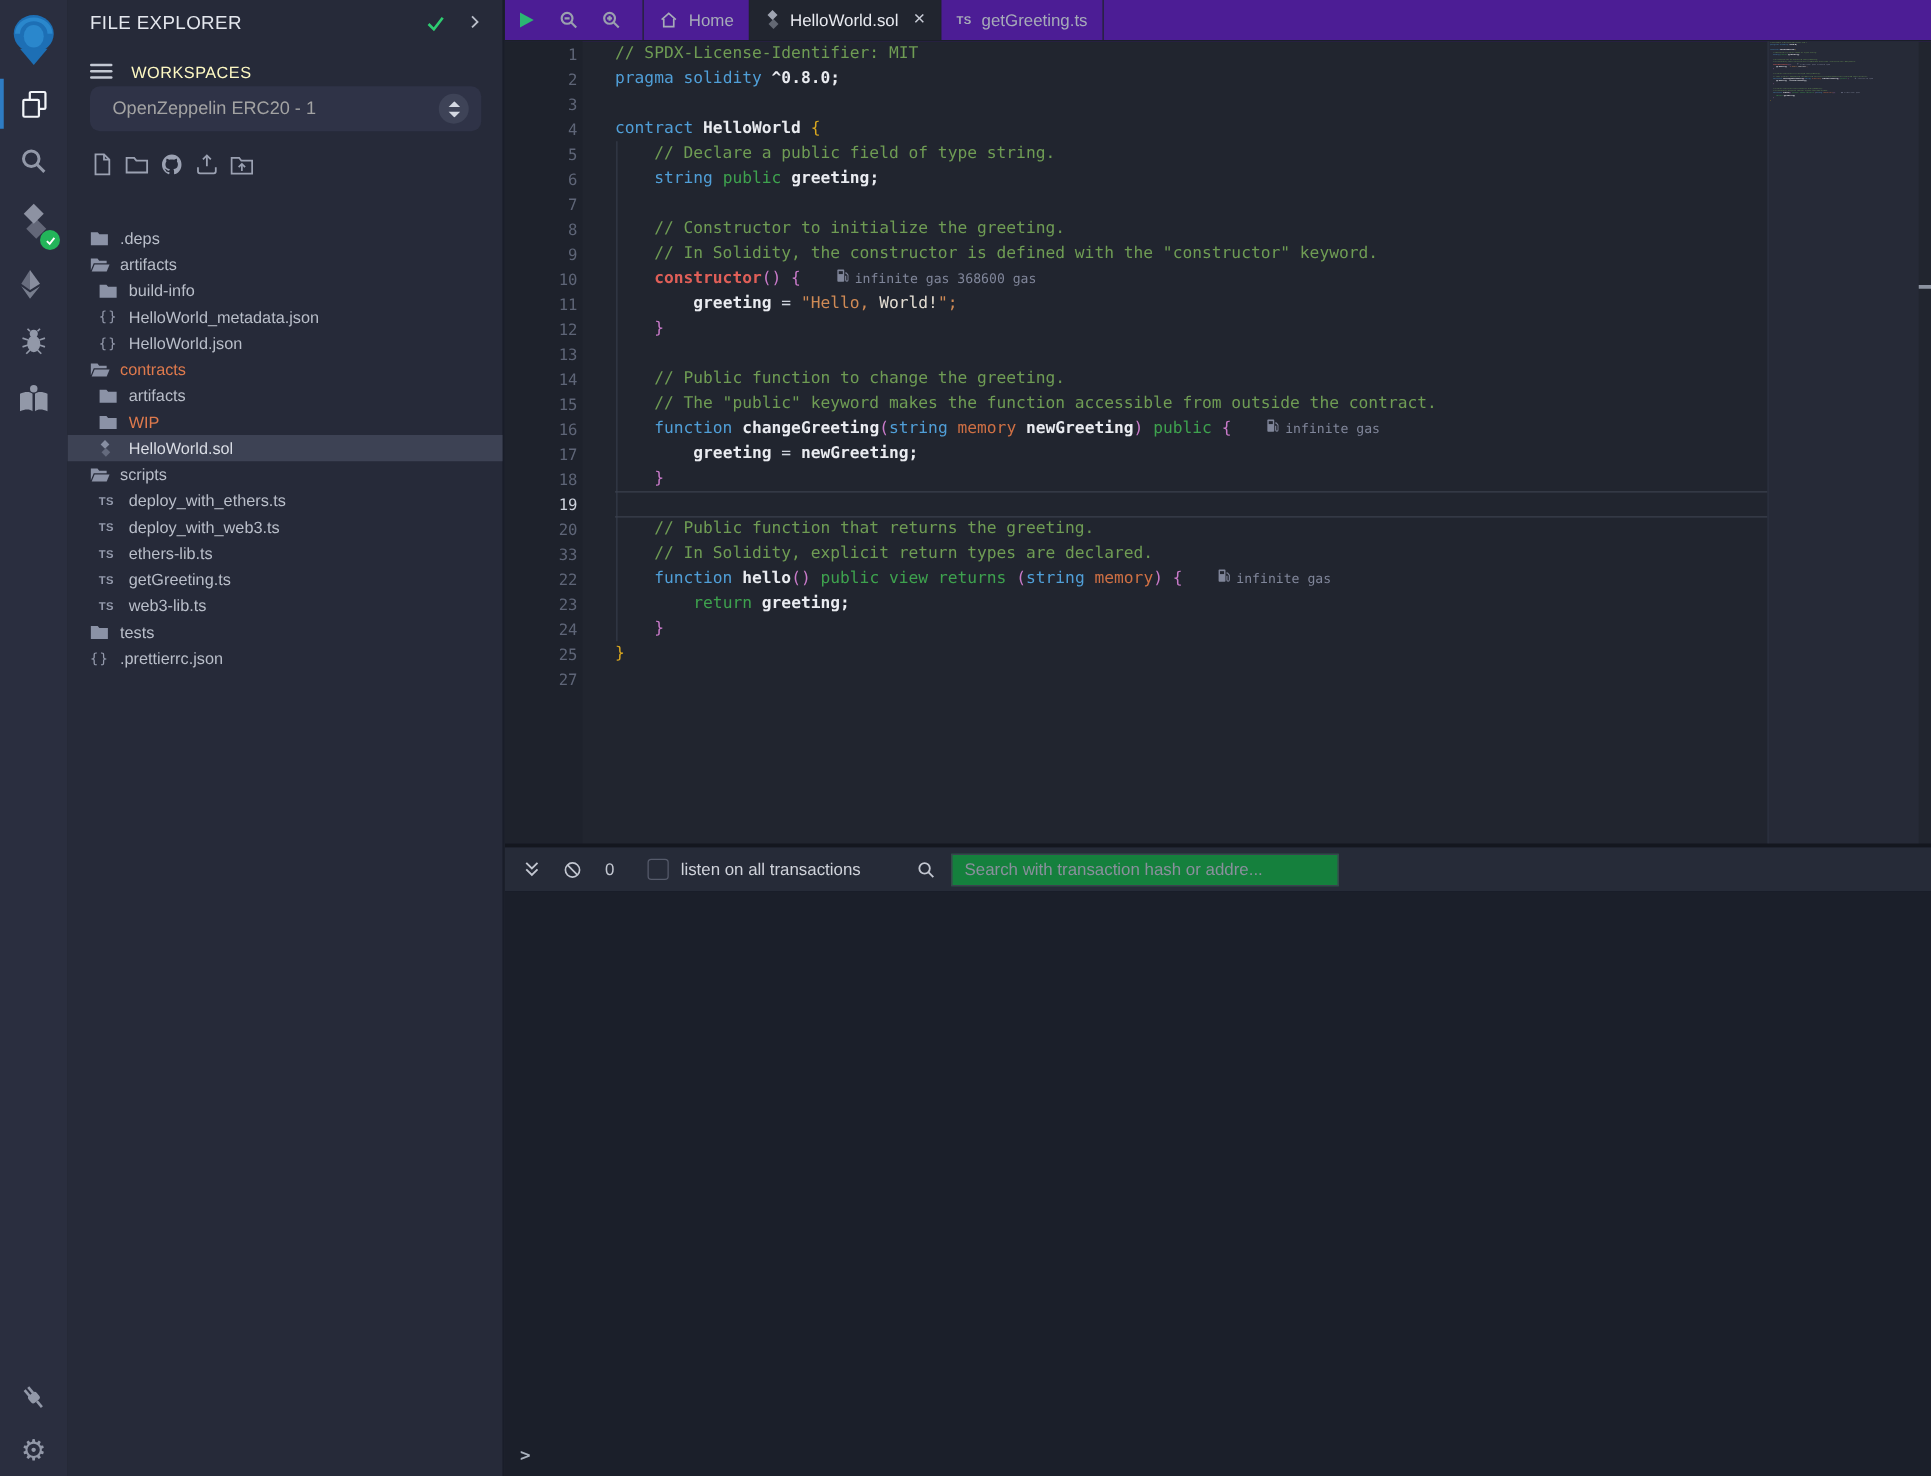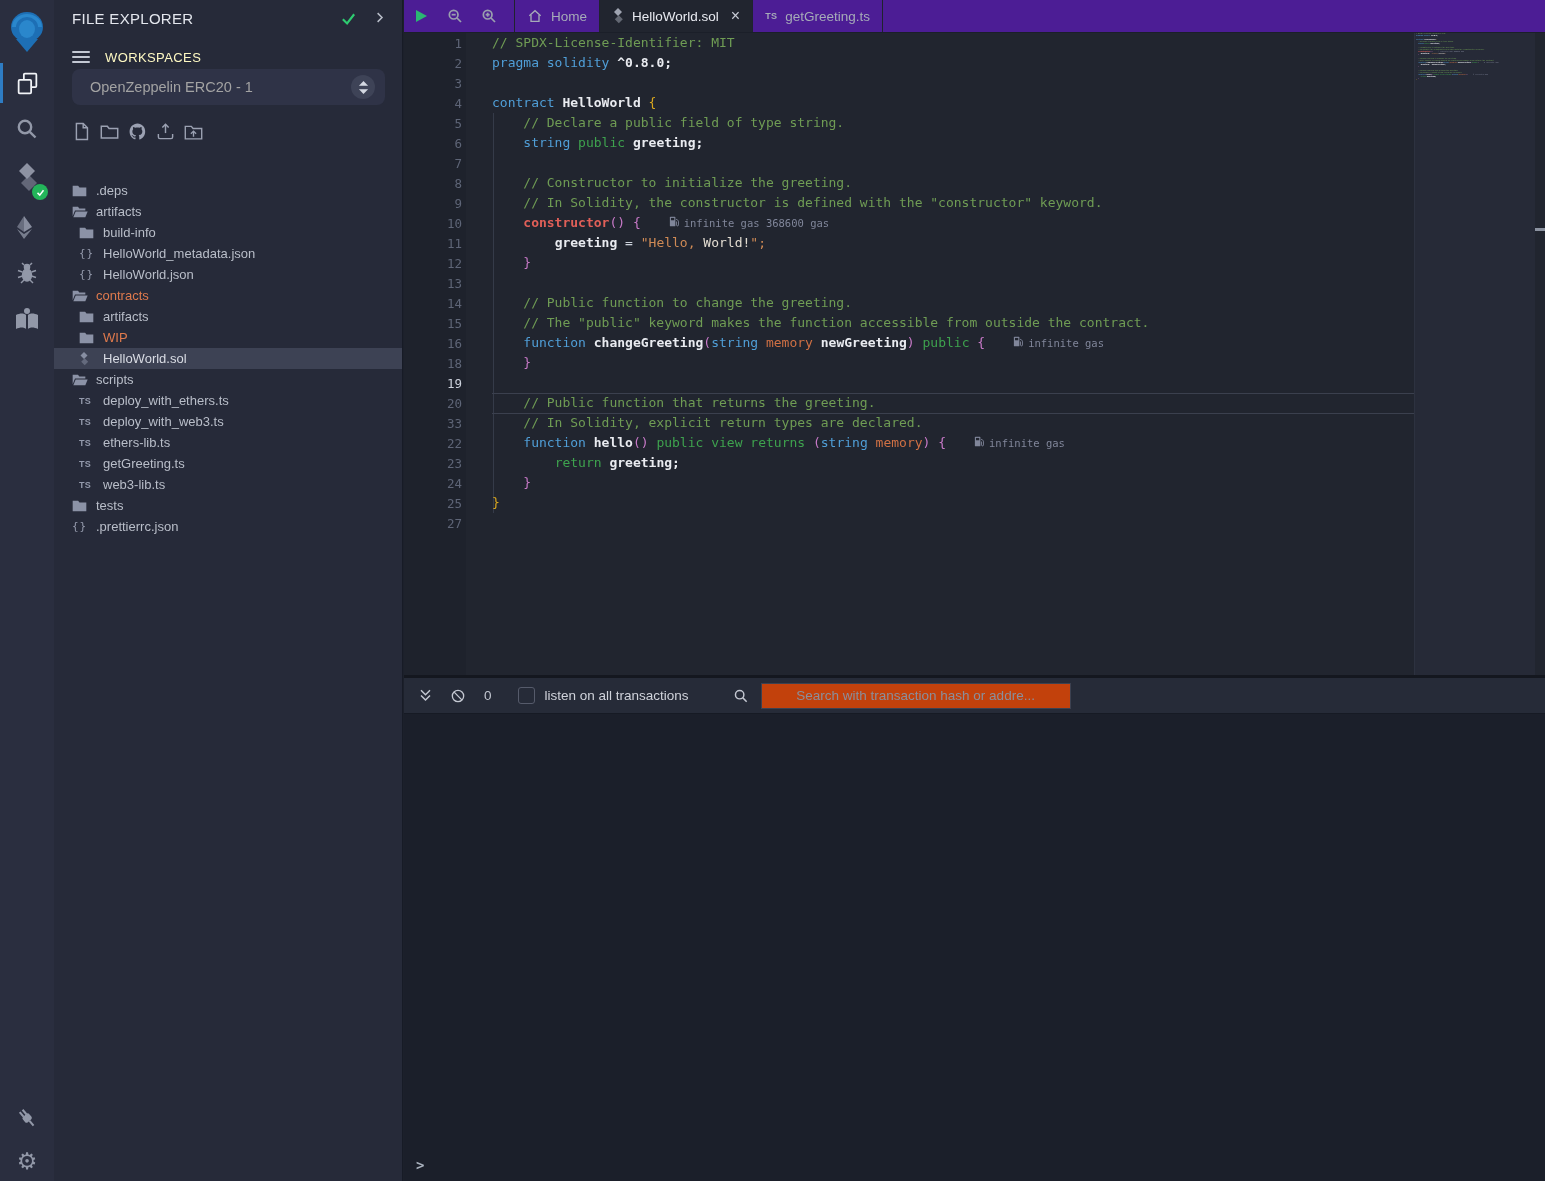--- a/index.html
+++ b/index.html
@@ -100,23 +100,23 @@
   #terminal { position:absolute; left:404px; right:0; top:675px; bottom:0; background:#1b1f2a;
               border-top:3px solid #14171f; }
   #terminal-head { height:36px; background:#262b38; border-bottom:1px solid #161a24;
                    display:flex; align-items:center; padding-left:14px; }
   .th-icon { color:#c3c7d1; display:flex; align-items:center; justify-content:center; cursor:pointer; }
   #term-count { margin-left:18px; font-size:13.5px; color:#c3c7d1; }
   #listen-box { margin-left:26px; width:17px; height:17px; border:1px solid #565b6b; border-radius:3px;
                 background:#262b38; appearance:none; cursor:pointer; }
   #listen-label { margin-left:10px; font-size:13.5px; color:#d0d3db; }
   #term-search-icon { margin-left:44px; }
-  #term-search { margin-left:12px; width:310px; height:26px; background:#c2410c; border:1px solid #3c4150;
+  #term-search { margin-left:12px; width:310px; height:26px; background:#15803d; border:1px solid #3c4150;
                  color:#c8ccd6; font-size:13.5px; padding:0 10px; outline:none;
-                 font-family:"Liberation Sans", sans-serif;text-align:center; }
+                 font-family:"Liberation Sans", sans-serif; }
   #term-search::placeholder { color:#8a8f9c; }
   #terminal-body { position:relative; height:calc(100% - 36px); }
   #prompt { position:absolute; left:12px; bottom:8px; font-family:"DejaVu Sans Mono", monospace;
             font-size:14px; font-weight:bold; color:#a9b1bd; }
 </style>
 </head>
 <body>
 
 <div id="app">
 
@@ -506,20 +506,24 @@
           </div>
           <div class="cl">
             <span class="num">16</span>
             <span class="txt"><span class="tok-pl">    </span><span class="tok-kb">function</span><span class="tok-id"> changeGreeting</span><span class="tok-b2">(</span><span class="tok-kb">string</span><span class="tok-pl"> </span><span class="tok-mm">memory</span><span class="tok-id"> newGreeting</span><span class="tok-b2">)</span><span class="tok-pl"> </span><span class="tok-kg">public</span><span class="tok-pl"> </span><span class="tok-b2">{</span><span class="gas"><span><svg width="10" height="11" viewBox="0 0 14 16" fill="currentColor">
                     <rect x="1" y="1" width="8" height="14" rx="1"></rect>
                     <rect x="2.6" y="2.8" width="4.8" height="3.4" fill="#21252f"></rect>
                     <path d="M10 5h1.5l2 2.5v5.5a1.4 1.4 0 0 1-2.8 0V8" fill="none" stroke="currentColor" stroke-width="1.3"></path>
                   </svg></span><span>infinite gas</span></span></span>
           </div>
           <div class="cl">
+            <span class="num">17</span>
+            <span class="txt"><span class="tok-pl">        </span><span class="tok-id">greeting</span><span class="tok-pl"> = </span><span class="tok-id">newGreeting;</span></span>
+          </div>
+          <div class="cl">
             <span class="num">18</span>
             <span class="txt"><span class="tok-pl">    </span><span class="tok-b2">}</span></span>
           </div>
           <div class="cl">
             <span class="num cur">19</span>
             <span class="txt"></span>
           </div>
           <div class="cl">
             <span class="num">20</span>
             <span class="txt"><span class="tok-cm">    // Public function that returns the greeting.</span></span>

